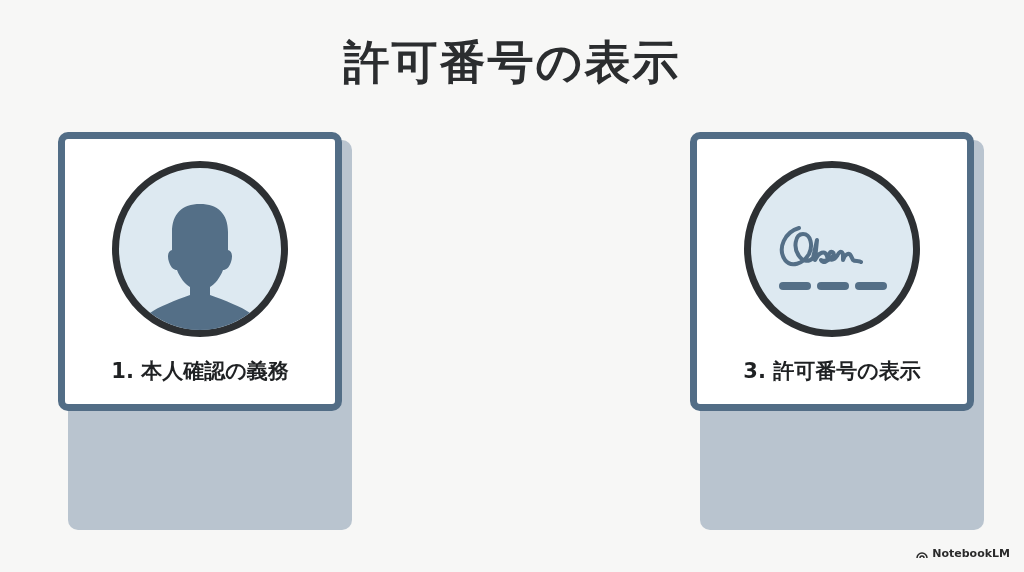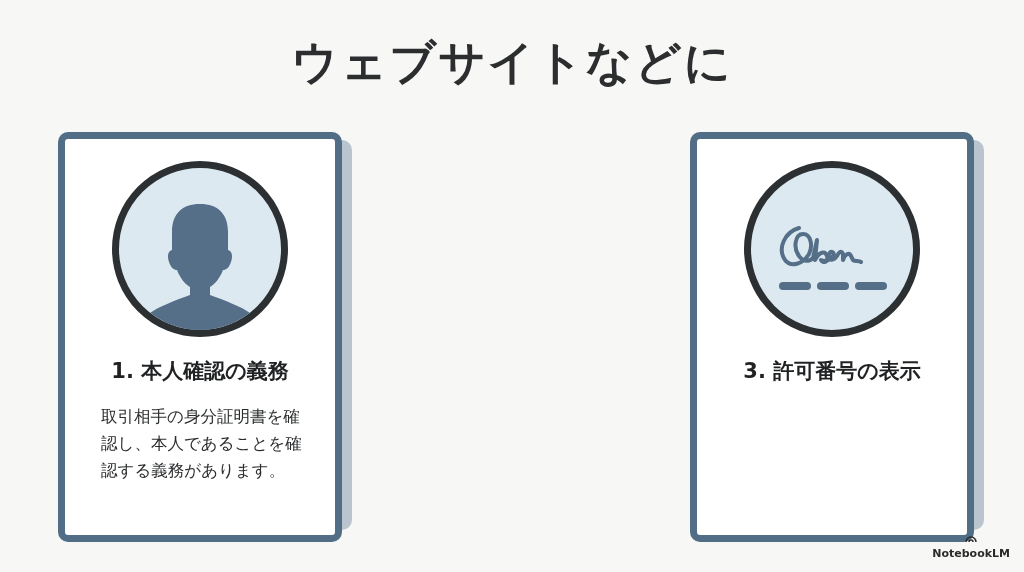--- a/index.html
+++ b/index.html
@@ -14,61 +14,60 @@
     position: absolute; left: 0; top: 32px; width: 1024px;
     text-align: center; font-size: 46px; font-weight: bold;
     letter-spacing: 2px; color: #2b2d2f;
   }
   .card-wrap { position: absolute; top: 132px; width: 284px; height: 390px; }
   .card-shadow {
     position: absolute; left: 10px; top: 8px; width: 284px; height: 390px;
     background: #b9c4cf; border-radius: 10px;
   }
   .card {
-    position: absolute; left: 0; top: 0; width: 284px; height: 410px;
+    position: absolute; left: 0; top: 0; width: 284px; height: 279px;
     background: #ffffff; border: 7px solid #526d86; border-radius: 10px;
   }
   .icon-circle {
     position: absolute; left: 50%; top: 22px; transform: translateX(-50%);
     width: 176px; height: 176px; border-radius: 50%;
     background: #dde9f1; border: 7px solid #2d3033; overflow: hidden;
   }
   .icon-circle svg { position: absolute; left: 0; top: 0; width: 100%; height: 100%; }
   .card-heading {
     position: absolute; left: 0; top: 218px; width: 100%;
     text-align: center; font-size: 21px; font-weight: bold; color: #1f2123;
   }
   .card-body {
     position: absolute; left: 36px; right: 28px; top: 264px;
     font-size: 16.5px; line-height: 27px; color: #2a2c2e;
   }
   .brand {
     position: absolute; right: 14px; bottom: 12px;
     font-size: 11px; font-weight: bold; color: #2a2a2a;
-    display: flex; align-items: center; gap: 4px; flex-direction: column;
+    display: flex; align-items: center; gap: 4px;
   }
   .brand svg { width: 12px; height: 10px; }
 </style>
 </head>
 <body>
 
 <div class="slide">
 
-  <h1 class="title">ウェブサイトなどに</h1>
+  <h1 class="title">許可番号の表示</h1>
 
   <div class="card-wrap" style="left:58px;">
     <div class="card-shadow"></div>
     <div class="card">
       <div class="icon-circle">
         <svg viewBox="0 0 162 162">
           <path fill="#546f87" d="M81 36 c-18 0 -28 10 -28 28 l0 18 c-4 1 -5 6 -3 12 c2 6 5 8 8 8 c3 8 8 14 13 17 l0 8 c-14 5 -32 12 -40 18 c-5 4 -6 12 -6 20 l112 0 c0 -8 -1 -16 -6 -20 c-8 -6 -26 -13 -40 -18 l0 -8 c5 -3 10 -9 13 -17 c3 0 6 -2 8 -8 c2 -6 1 -11 -3 -12 l0 -18 c0 -18 -10 -28 -28 -28 z"></path>
         </svg>
       </div>
       <div class="card-heading">1. 本人確認の義務</div>
-      <p class="card-body">取引相手の身分証明書を確認し、本人であることを確認する義務があります。</p>
     </div>
   </div>
 
 
   <div class="card-wrap" style="left:690px;">
     <div class="card-shadow"></div>
     <div class="card">
       <div class="icon-circle">
         <svg viewBox="0 0 162 162" fill="none" stroke="#546f87" stroke-linecap="round" stroke-linejoin="round">
           <path stroke-width="4" d="M48 60 c-14 4 -22 20 -14 32 c6 8 18 4 24 -6 c4 -8 2 -20 -6 -20 c-8 0 -10 14 -4 22 c4 6 10 6 14 2 l4 -18 l-2 20 c4 -8 10 -10 12 -4 c2 6 -4 8 -6 4 c4 2 10 0 12 -4 c2 -4 -2 -6 -4 -2 c-2 6 4 8 8 2 c2 -4 4 -6 6 -2 l0 6 c2 -6 6 -8 8 -4 l2 4 c2 2 6 0 8 2"></path>

